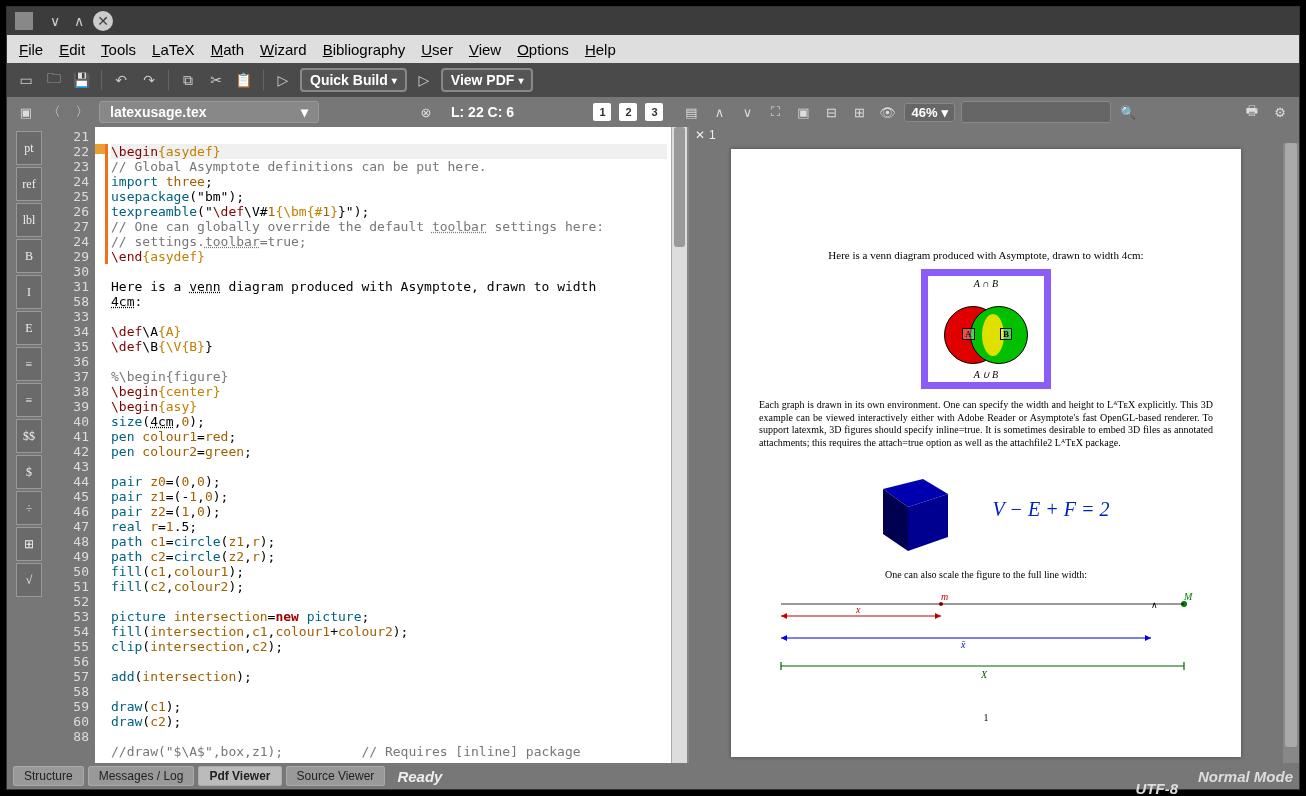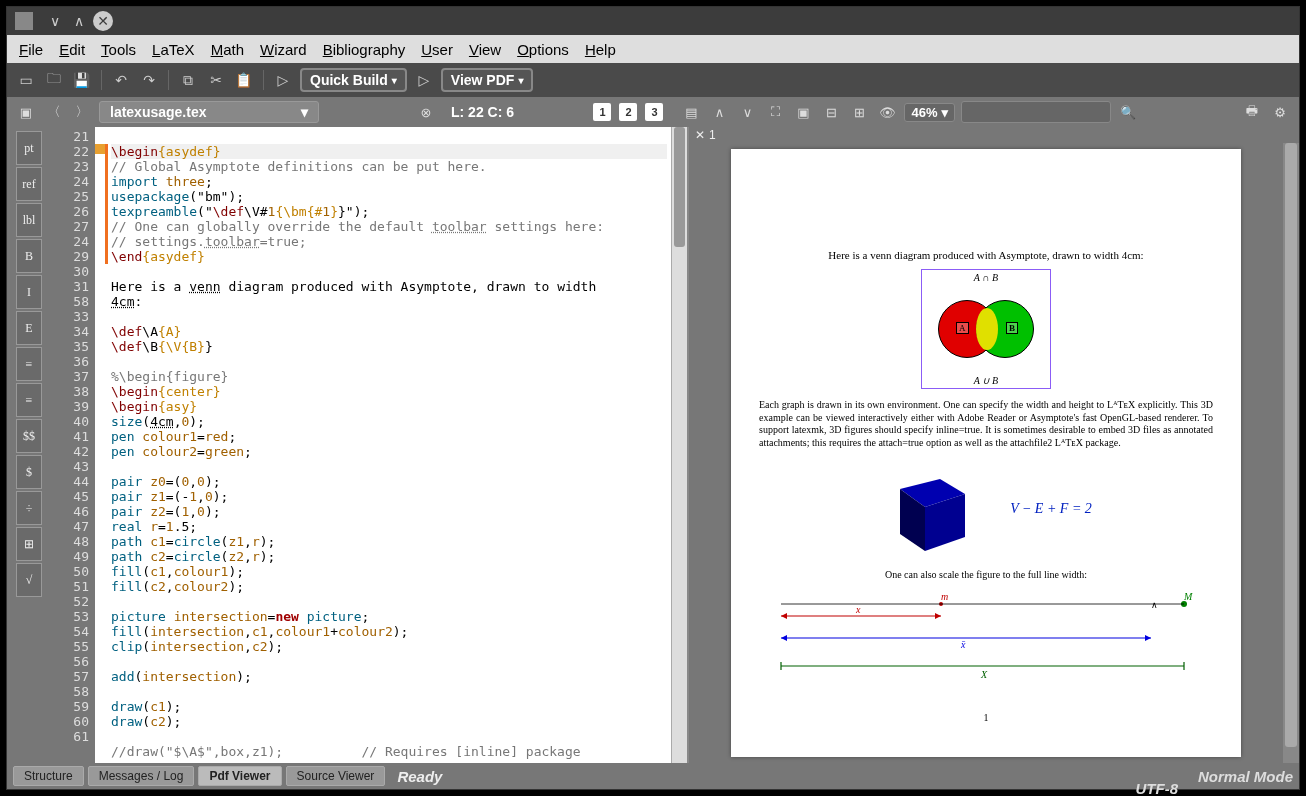--- a/index.html
+++ b/index.html
@@ -45,32 +45,32 @@
 .code .nw { color:#a00000; font-weight:bold; }
 .editor-scroll { width:16px; background:#ddd; border-left:1px solid #aaa; position:relative;}
 .editor-scroll .thumb { position:absolute; left:2px; right:2px; top:0; height:120px; background:#999; border-radius:3px;}
 .splitter { width:2px; background:#888; cursor:col-resize; }
 .pdfside { width:610px; background:#777; display:flex; flex-direction:column; }
 .pdfside .pghdr { height:18px; display:flex; align-items:center; color:#eee; font-size:12px; padding:0 6px;}
 .pdfside .pghdr .x { margin-right:4px; cursor:pointer;}
 .pdfview { flex:1; display:flex; justify-content:center; align-items:flex-start; overflow:hidden; padding:6px 0;}
 .pdfpage { width:510px; height:608px; background:#fff; box-shadow:0 0 4px rgba(0,0,0,.4); padding:100px 28px 20px 28px; font-family:serif; font-size:10px; color:#000; position:relative;}
 .pdfpage .line1 { text-align:center; margin-bottom:8px; font-size:11px;}
-.pdfpage .venn { width:130px; height:120px; border:1px solid #8b5cf6; margin:6px auto 10px auto; position:relative;}
+.pdfpage .venn { width:130px; height:120px; border:7px solid #8b5cf6; margin:6px auto 10px auto; position:relative;}
 .pdfpage .venn .top { position:absolute; top:2px; left:0; right:0; text-align:center; font-size:10px; font-style:italic;}
 .pdfpage .venn .bot { position:absolute; bottom:2px; left:0; right:0; text-align:center; font-size:10px; font-style:italic;}
 .pdfpage .venn .cir { position:absolute; width:58px; height:58px; border-radius:50%; top:30px; border:1px solid #000;}
 .pdfpage .venn .cir.red { background:#e00000; left:16px;}
 .pdfpage .venn .cir.green { background:#00c000; right:16px;}
 .pdfpage .venn .ov { position:absolute; background:#e0e000; width:22px; height:42px; border-radius:50%; left:54px; top:38px;}
 .pdfpage .venn .lbl { position:absolute; font-size:9px; border:1px solid #000; padding:0 2px; background:rgba(255,255,255,.3);}
 .pdfpage .para { text-align:justify; font-size:10px; line-height:1.25; margin-bottom:8px;}
 .pdfpage .cube { margin:10px auto; display:flex; align-items:center; justify-content:center; gap:30px;}
 .pdfpage .cube svg { }
-.pdfpage .cube .eq { color:#0020c0; font-size:14px; font-style:italic;}
+.pdfpage .cube .eq { color:#0020c0; font-size:20px; font-style:italic;}
 .pdfpage .lines { margin-top:8px;}
 .pdfpage .lines svg { display:block; margin:0 auto;}
 .pdfpage .pagenum { text-align:center; font-size:10px; margin-top:32px;}
 .pdf-scroll { width:16px; background:#888; position:relative;}
 .pdf-scroll .thumb { position:absolute; left:2px; right:2px; top:0; height:604px; background:#aaa; border-radius:3px;}
 .statusrow { height:26px; background:#777; display:flex; align-items:center; padding:0 6px; gap:4px; font-size:13px; color:#eee;}
 .statusrow .tab { background:#999; border:1px solid #aaa; color:#222; padding:2px 10px; font-size:12px; cursor:pointer; border-radius:2px;}
 .statusrow .tab.active { background:#bbb; font-weight:bold;}
 .statusrow .ready { margin-left:8px; font-weight:bold; font-size:15px; font-style:italic;}
 .statusrow .spacer { flex:1;}
@@ -213,21 +213,21 @@
           <div>51</div>
           <div>52</div>
           <div>53</div>
           <div>54</div>
           <div>55</div>
           <div>56</div>
           <div>57</div>
           <div>58</div>
           <div>59</div>
           <div>60</div>
-          <div>61</div>
+          <div>88</div>
         </div>
       <div class="bookmark">
         <div class="mark" style="top:17px;"></div>
         <div class="orange-bar" style="top:17px; height:120px;"></div>
       </div>
       <div class="code" id="code">
 <span class="hl-line"><span class="kw">\begin</span><span class="br">{asydef}</span></span>
 <span class="cm">// Global Asymptote definitions can be put here.</span>
 <span class="fn">import</span> <span class="nm">three</span>;
 <span class="fn">usepackage</span>("bm");

